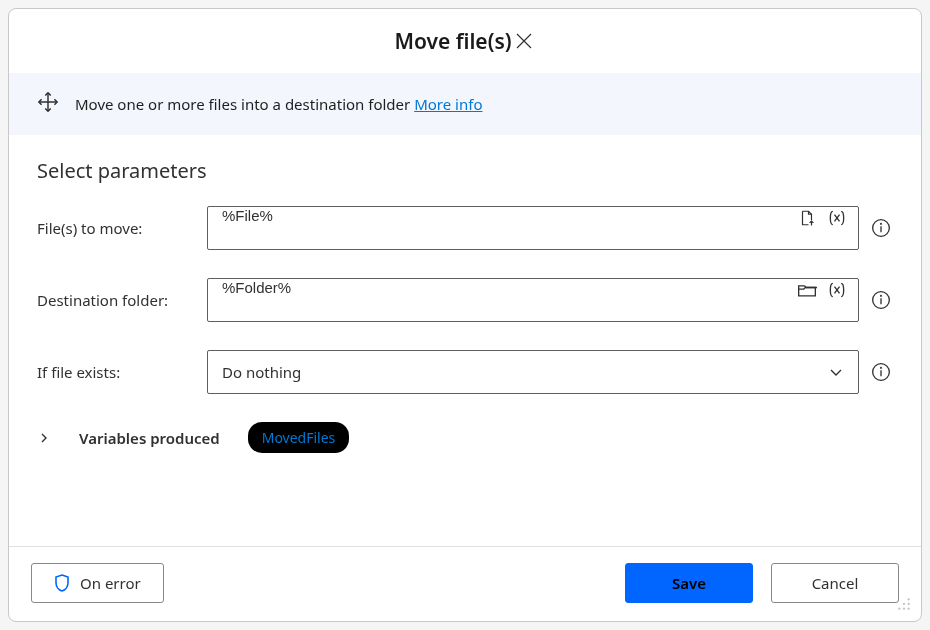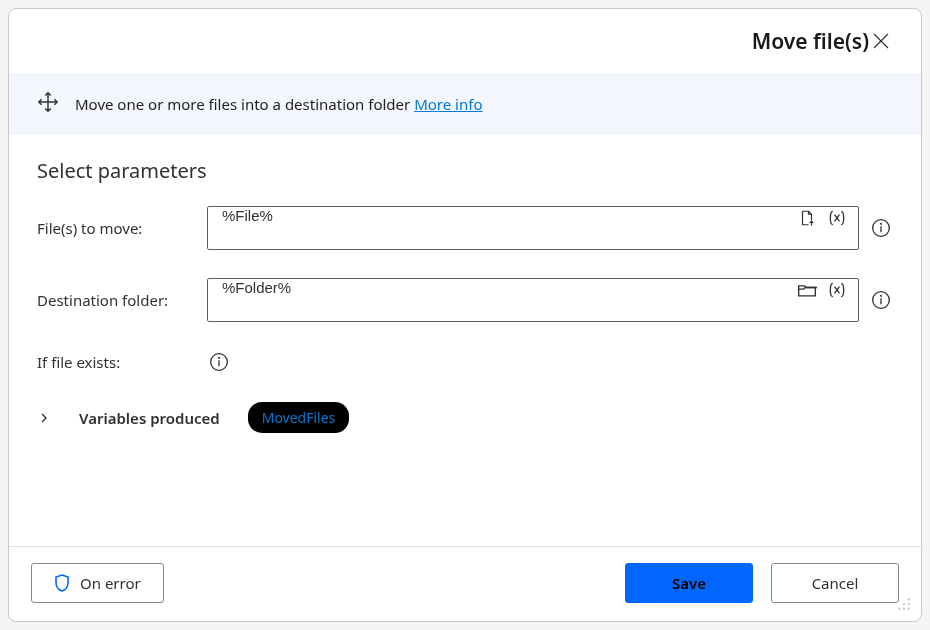--- a/index.html
+++ b/index.html
@@ -14,21 +14,21 @@
       background: #ffffff;
       border: 1px solid #c8c8c8;
       border-radius: 8px;
       display: flex;
       flex-direction: column;
       overflow: hidden;
     }
     .titlebar {
       display: flex;
       align-items: center;
-      justify-content: flex-end;
+      justify-content: center;
       padding: 18px 28px;
     }
     .titlebar h1 {
       font-size: 21px;
       font-weight: 600;
       color: #1b1a19;
     }
     .close-btn {
       width: 24px; height: 24px;
       display: flex; align-items: center; justify-content: center;
@@ -265,20 +265,26 @@
         <svg width="20" height="20" viewBox="0 0 24 24" fill="none" stroke="#323130" stroke-width="1.6">
           <circle cx="12" cy="12" r="10"></circle>
           <line x1="12" y1="10" x2="12" y2="17"></line>
           <circle cx="12" cy="7" r="0.5" fill="#323130"></circle>
         </svg>
       </button>
     </div>
 
     <div class="param-row">
       <div class="param-label">If file exists:</div>
+      <div class="select-wrap">
+        <span class="select-text">Do nothing</span>
+        <svg width="16" height="16" viewBox="0 0 16 16">
+          <path d="M3 6 L8 11 L13 6" stroke="#323130" stroke-width="1.4" fill="none"></path>
+        </svg>
+      </div>
       <button class="info-btn">
         <svg width="20" height="20" viewBox="0 0 24 24" fill="none" stroke="#323130" stroke-width="1.6">
           <circle cx="12" cy="12" r="10"></circle>
           <line x1="12" y1="10" x2="12" y2="17"></line>
           <circle cx="12" cy="7" r="0.5" fill="#323130"></circle>
         </svg>
       </button>
     </div>
 
     <div class="vars-row">

